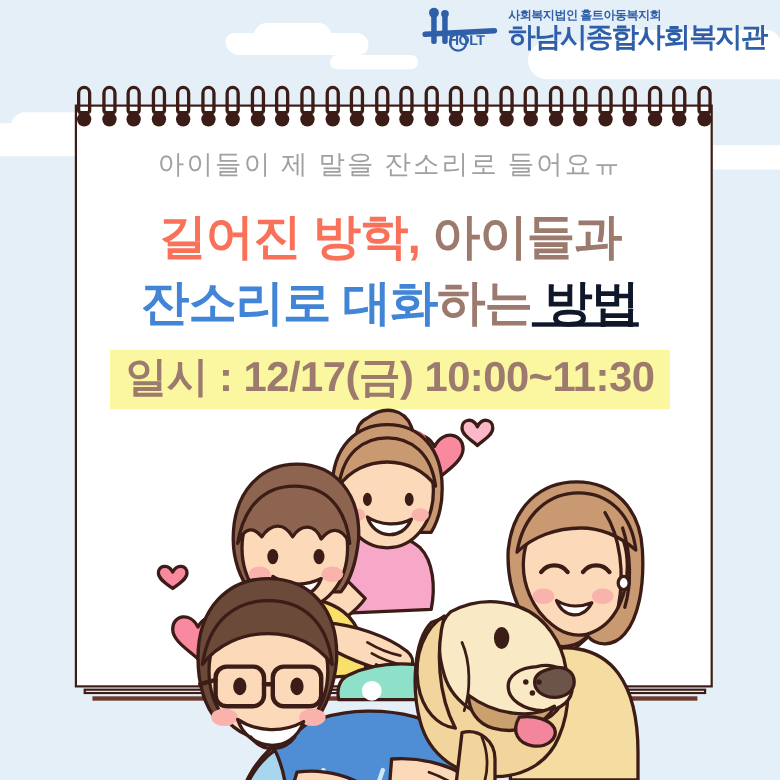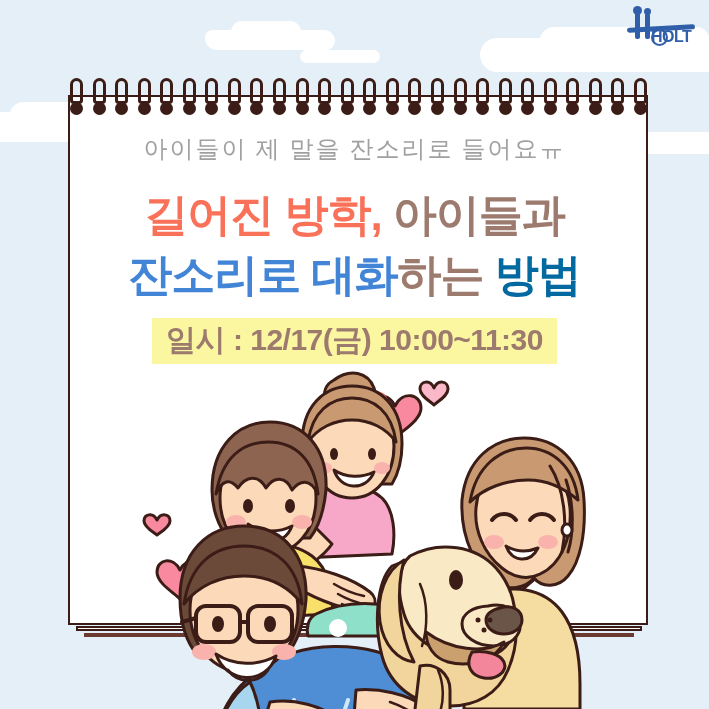--- a/index.html
+++ b/index.html
@@ -87,21 +87,21 @@
     position: absolute; left: 2px; top: 20px; width: 68px; height: 5px;
     background: #2f5fa8; border-radius: 3px;
     transform: rotate(-3deg);
   }
   #holt-mark .hfig1 { position:absolute; left:10px; top:7px; width:5px; height:26px; background:#2f5fa8; border-radius:2px;}
   #holt-mark .hfig2 { position:absolute; left:20px; top:7px; width:5px; height:26px; background:#2f5fa8; border-radius:2px;}
   #holt-mark .hhead1{ position:absolute; left:8px; top:0px; width:9px;height:9px;border-radius:50%;background:#2f5fa8;}
   #holt-mark .hhead2{ position:absolute; left:19px; top:2px; width:7px;height:7px;border-radius:50%;background:#2f5fa8;}
   #holt-mark .holt-txt {
     position: absolute; left: 26px; top: 22px;
-    font-size: 16px; font-weight: bold; color: #2f5fa8; letter-spacing: -0.5px;
+    font-size: 13px; font-weight: bold; color: #2f5fa8; letter-spacing: -0.5px;
   }
   #holt-mark .hring {
     position:absolute; left: 26px; top: 23px; width: 13px; height: 13px;
     border: 2px solid #2f5fa8; border-radius: 50%;
   }
   #logo-right .rtext { text-align: left; }
   #logo-right .rt-small {
     font-size: 11px; color: #2f5fa8; letter-spacing: -0.5px;
     font-weight: bold; margin-bottom: 1px; white-space: nowrap;
   }
@@ -178,32 +178,32 @@
     font-size: 44px;
     font-weight: bold;
     letter-spacing: -1px;
     white-space: nowrap;
   }
   #headline1 { top: 186px; }
   #headline2 { top: 246px; }
   .c-coral { color: #f97159; }
   .c-taupe { color: #9c7a6e; }
   .c-blue  { color: #4285d6; }
-  .c-green { color: #0369a1; }
+  .c-green { color: #0f172a; text-decoration: underline; }
 
   #date-wrap {
     position: absolute;
     left: 0; right: 0; top: 318px;
     text-align: center;
   }
   #date-banner {
     display: inline-block;
     background: #fbf6a0;
     color: #9c7a6e;
-    font-size: 30px;
+    font-size: 38px;
     font-weight: bold;
     letter-spacing: -0.5px;
     padding: 6px 14px 8px 14px;
     line-height: 1.05;
     white-space: nowrap;
   }
 
   
   #illustration {
     position: absolute;
@@ -227,20 +227,24 @@
 
   <div id="logo-right">
     <div id="holt-mark">
       <span class="hhead1"></span>
       <span class="hhead2"></span>
       <span class="hfig1"></span>
       <span class="hfig2"></span>
       <span class="hbar"></span>
       <span class="hring"></span>
       <span class="holt-txt">HOLT</span>
+    </div>
+    <div class="rtext">
+      <div class="rt-small">사회복지법인 홀트아동복지회</div>
+      <div class="rt-big">하남시종합사회복지관</div>
     </div>
   </div>
 
   <div id="notepad"></div>
   <div id="notepad-page2"></div>
   <div id="notepad-page3"></div>
   <div id="spiral">
       <span class="ring" style="left: 2px;"></span>
       <span class="hole" style="left: 2px;"></span>
       <span class="ring" style="left: 24.56px;"></span>

